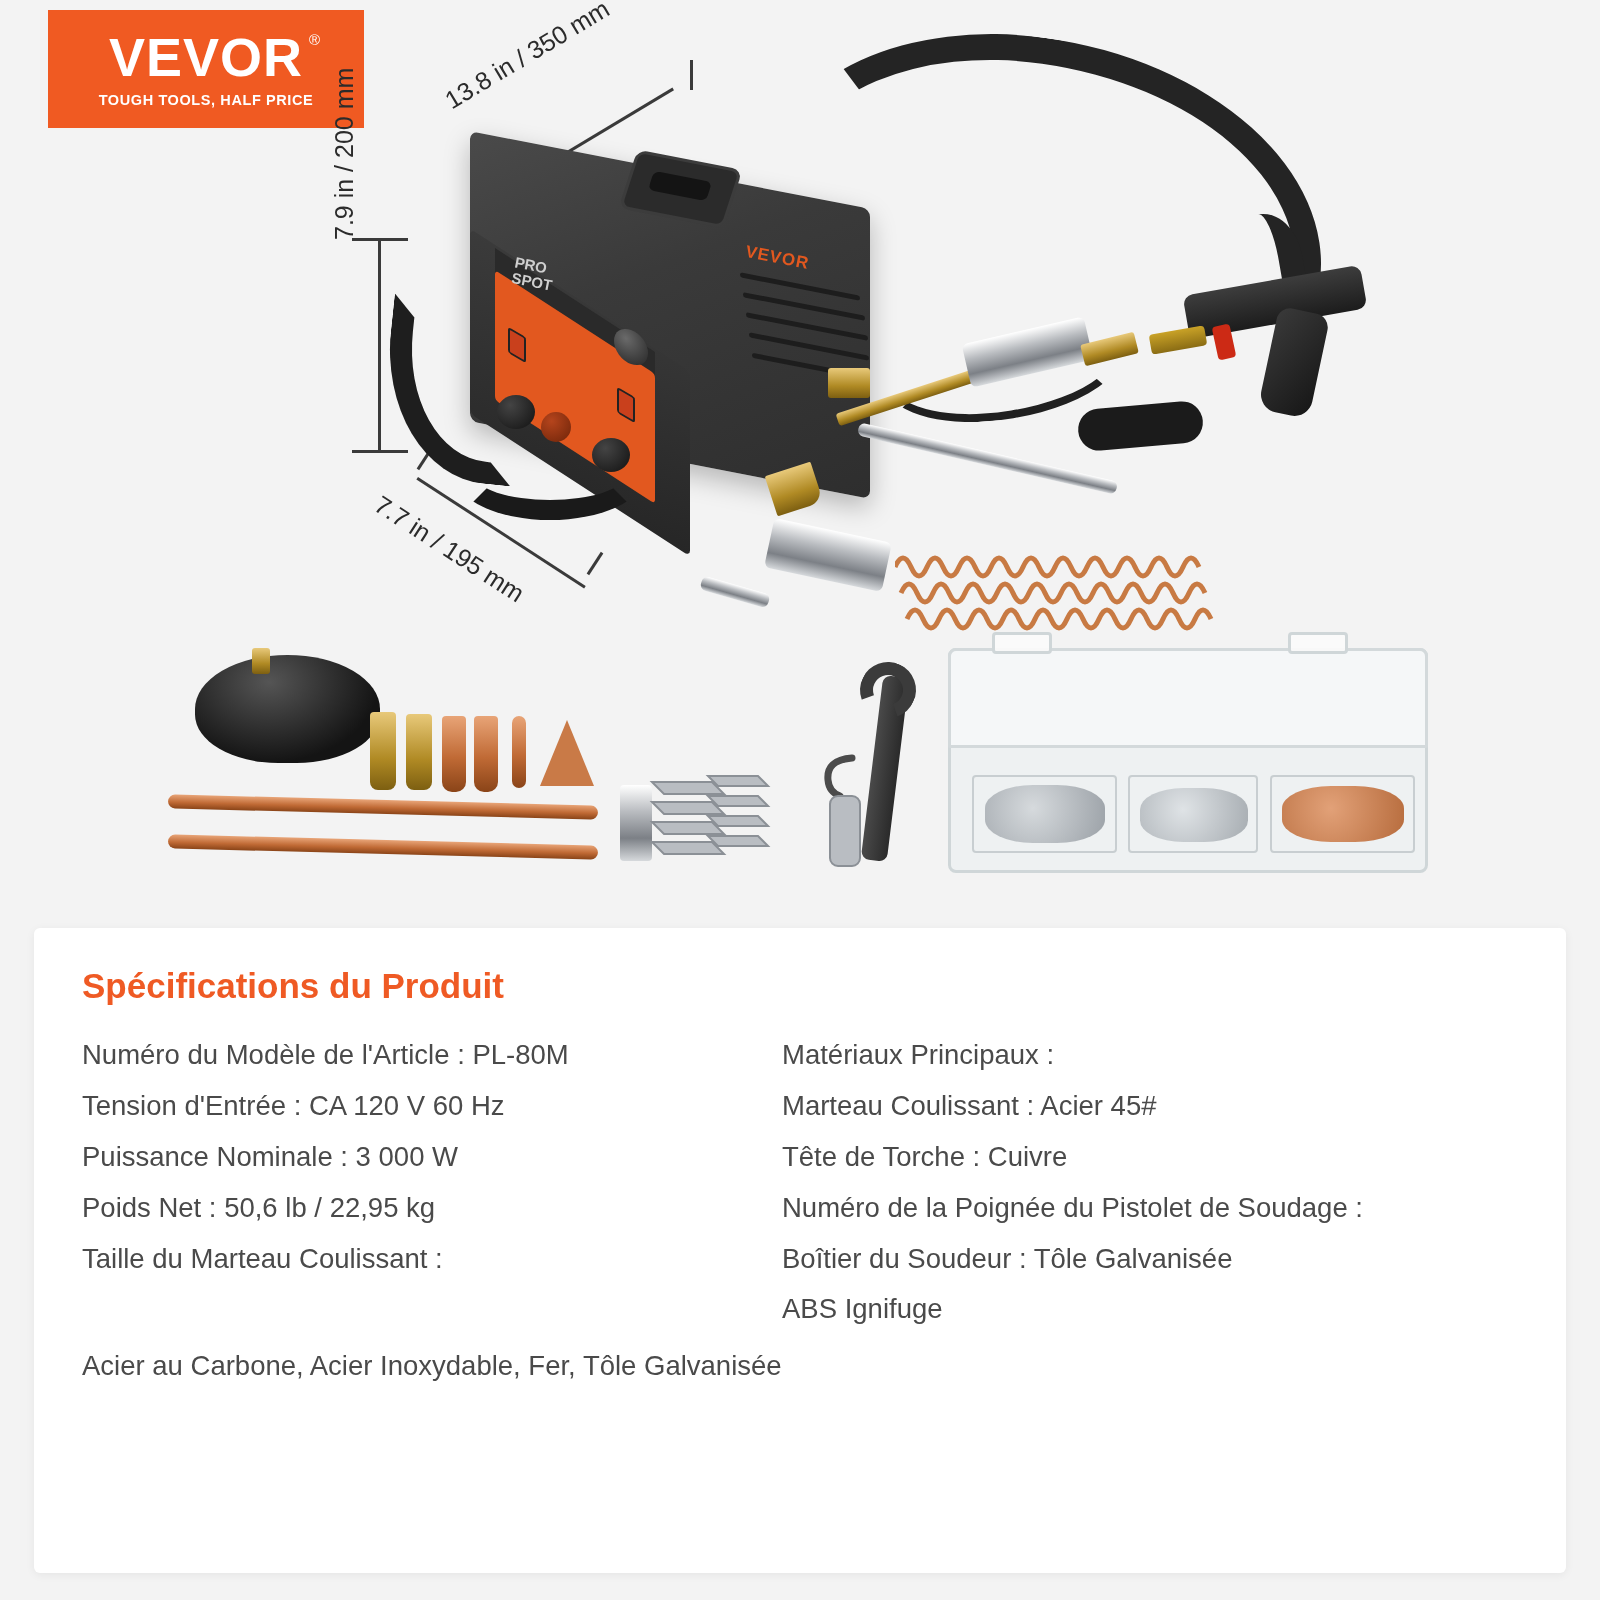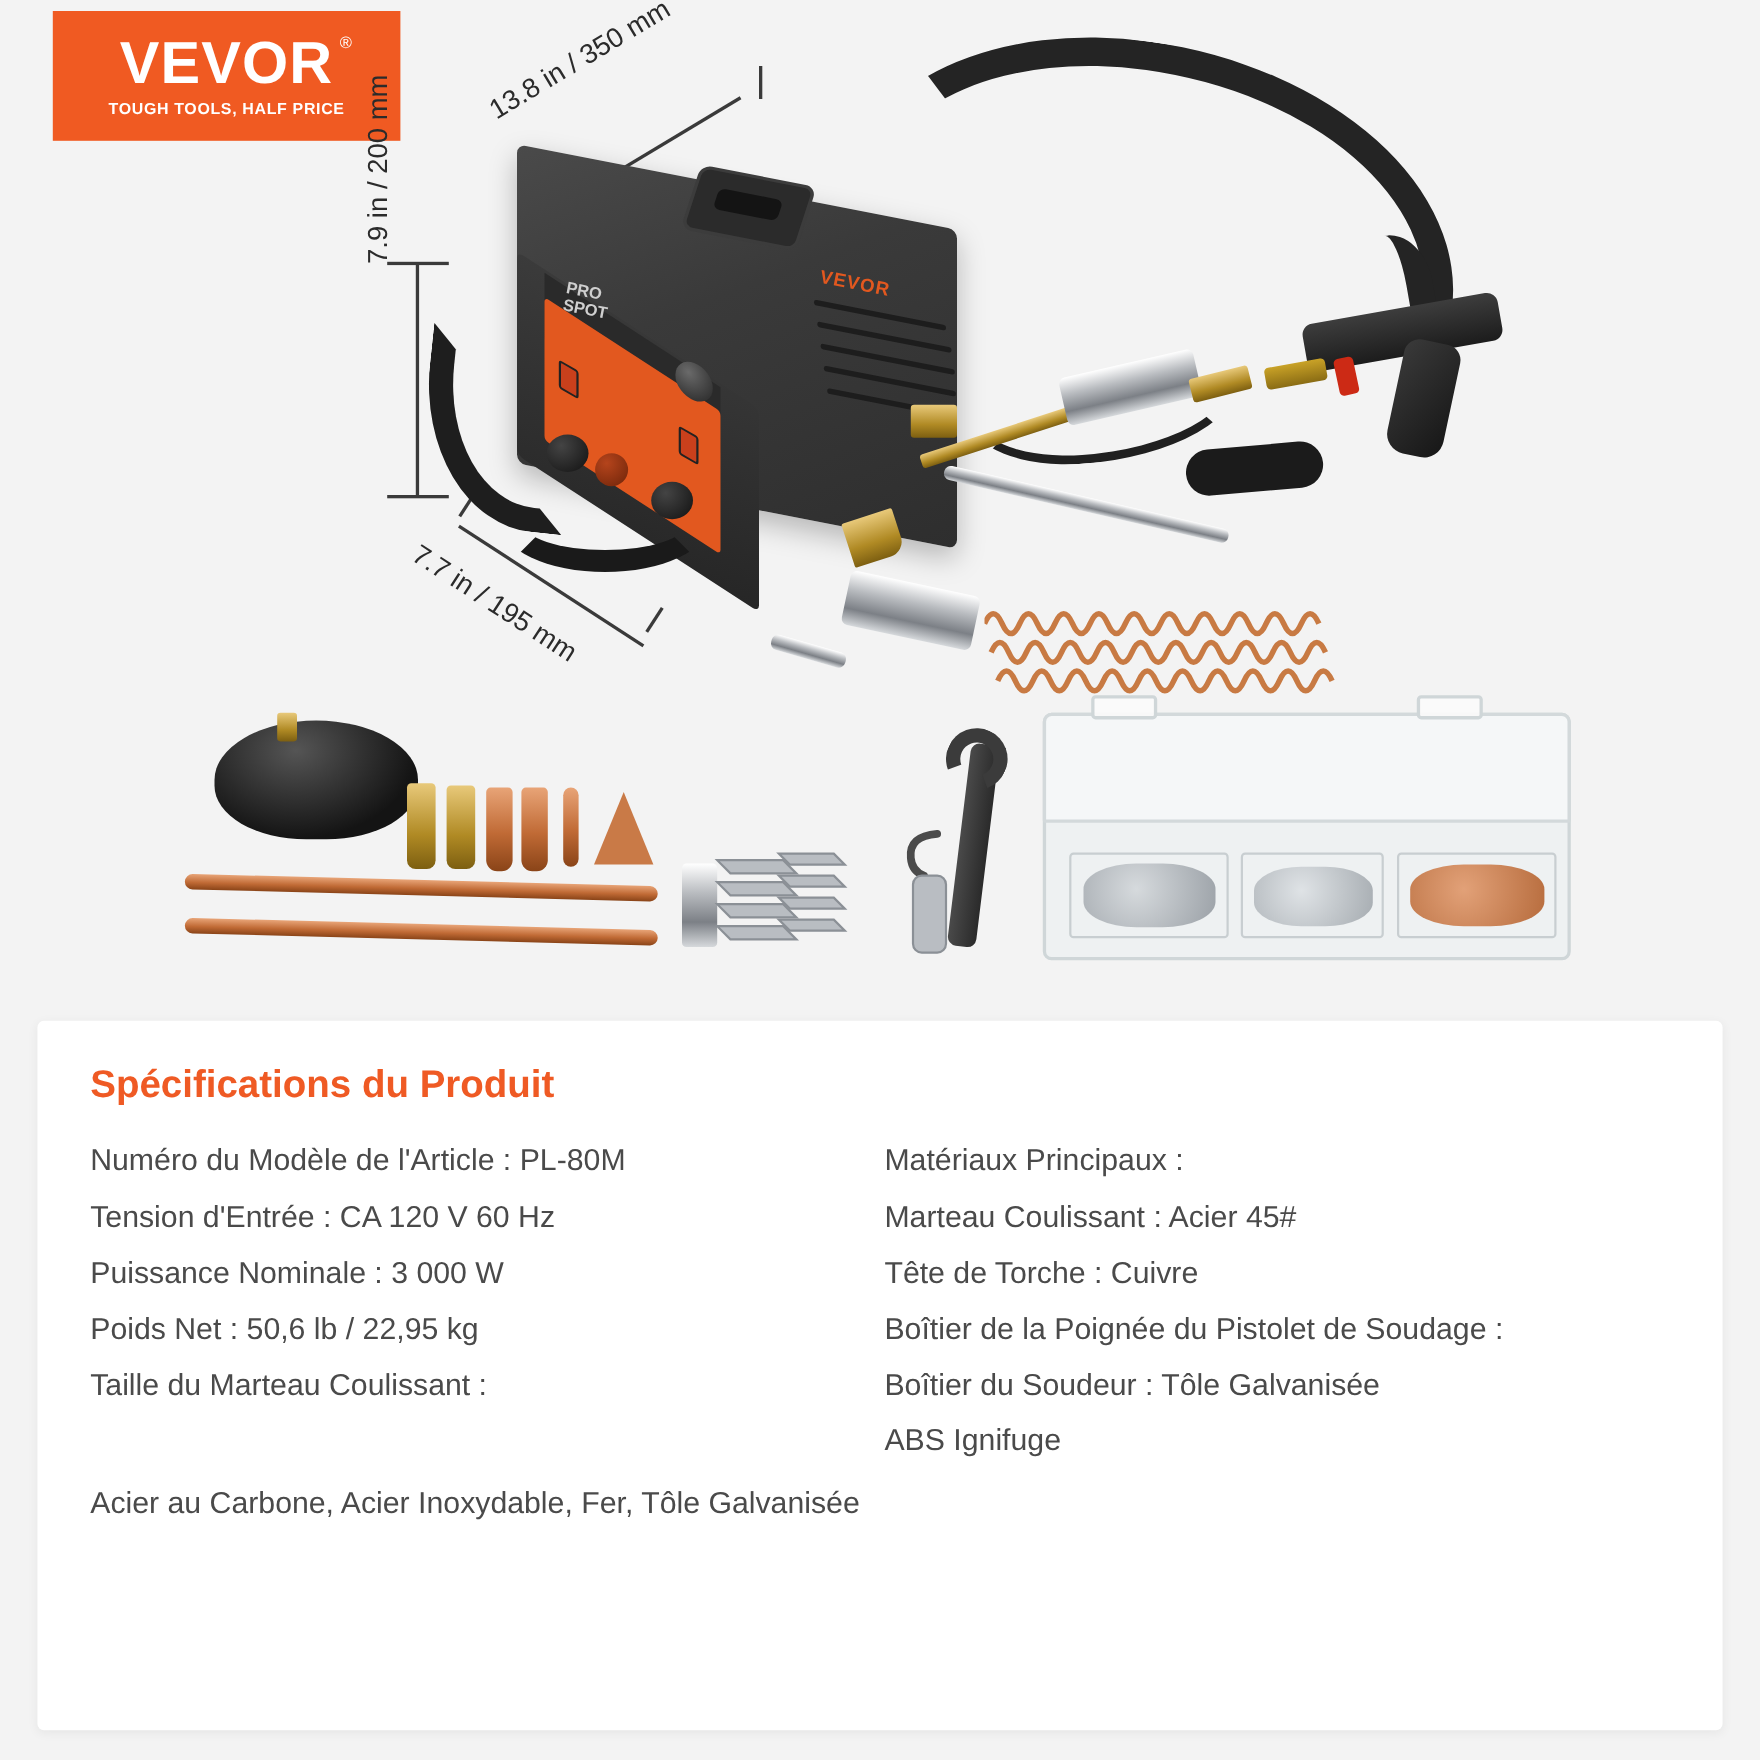--- a/index.html
+++ b/index.html
@@ -353,21 +353,20 @@
     padding: 38px 48px 0 48px;
   }
   .spec-title {
     color: #ef5a24;
     font-size: 35px;
     font-weight: bold;
     margin: 0 0 24px 0;
   }
   .spec-cols {
     display: flex;
-    gap: 22px;
   }
   .spec-col { width: 700px; }
   .spec-line {
     color: #4a4a4a;
     font-size: 27.5px;
     line-height: 1.85;
     white-space: nowrap;
   }
   .spec-full {
     color: #4a4a4a;
@@ -515,21 +514,21 @@
         <div class="spec-line">Numéro du Modèle de l'Article : PL-80M</div>
         <div class="spec-line">Tension d'Entrée : CA 120 V 60 Hz</div>
         <div class="spec-line">Puissance Nominale : 3 000 W</div>
         <div class="spec-line">Poids Net : 50,6 lb / 22,95 kg</div>
         <div class="spec-line">Taille du Marteau Coulissant :</div>
       </div>
       <div class="spec-col">
         <div class="spec-line">Matériaux Principaux :</div>
         <div class="spec-line">Marteau Coulissant : Acier 45#</div>
         <div class="spec-line">Tête de Torche : Cuivre</div>
-        <div class="spec-line">Boîtier de la Poignée du Pistolet de Soudage :</div>
+        <div class="spec-line">Numéro de la Poignée du Pistolet de Soudage :</div>
         <div class="spec-line">Boîtier du Soudeur : Tôle Galvanisée</div>
         <div class="spec-line">ABS Ignifuge</div>
       </div>
     </div>
 
     <div class="spec-full">Acier au Carbone, Acier Inoxydable, Fer, Tôle Galvanisée</div>
   </div>
 
 </div>
 

